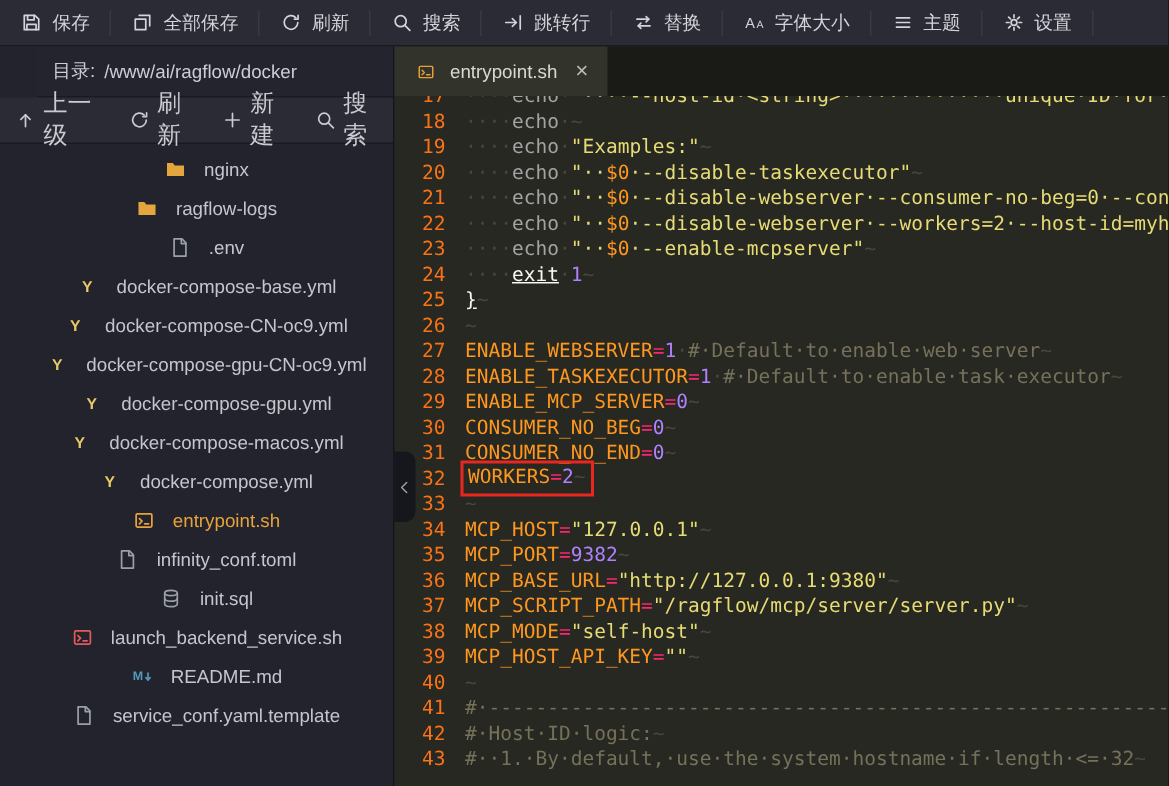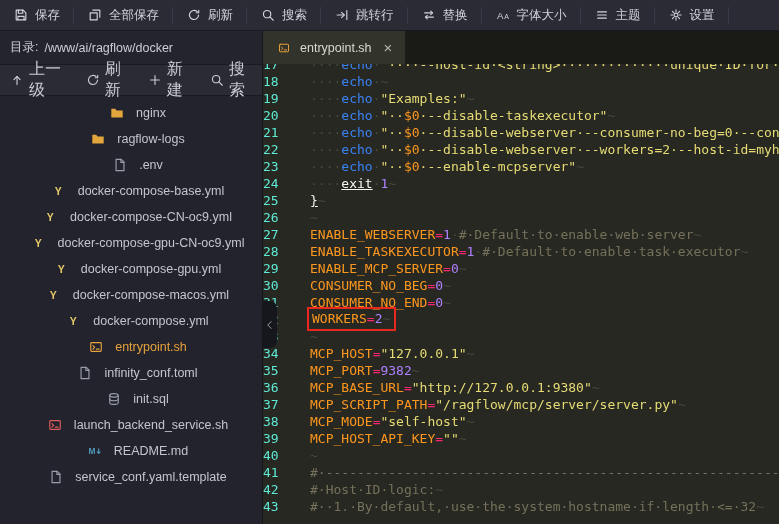--- a/index.html
+++ b/index.html
@@ -9,21 +9,21 @@
   
   .toolbar{height:30px;background:#2a2b34;border-bottom:1px solid #191a21;display:flex;align-items:center;}
   .tb-btn{display:flex;align-items:center;gap:6px;padding:0 13px;border-right:1px solid #383944;
           color:#d2d4da;font-size:12.5px;cursor:pointer;white-space:nowrap;}
 
   .main{display:flex;height:493px;}
 
   
   .left{width:262px;min-width:262px;display:flex;flex-direction:column;background:#22232c;border-right:1px solid #14151b;}
   .path-row{height:33px;display:flex;align-items:center;gap:6px;padding:0 10px;background:#23242e;
-            border-bottom:1px solid #191a21;color:#ccced5;font-size:12.5px;white-space:nowrap;overflow:hidden;}
+            border-bottom:1px solid #191a21;color:#ccced5;font-size:12.5px;white-space:nowrap;overflow:hidden;margin-left:25px;}
   .side-toolbar{height:30px;background:#2a2b34;border-bottom:1px solid #191a21;display:flex;align-items:stretch;
                 color:#c9cbd2;font-size:16px;}
   .st-btn{display:flex;align-items:center;gap:4px;padding:0 9px;cursor:pointer;}
   .tree{flex:1;overflow:hidden;padding-top:4px;}
   .tree-item{height:26px;display:flex;align-items:center;gap:11px;padding-left:13px;color:#c3c6cc;
              font-size:12.5px;cursor:pointer;white-space:nowrap;justify-content:center;}
   .tree-item.selected{color:#e7a23b;}
   .ico{display:inline-flex;width:16px;height:16px;align-items:center;justify-content:center;flex:none;}
   .ico svg{display:block;}
   .ico-folder-icon{color:#e2a63d;}
@@ -36,23 +36,23 @@
 
   
   .right{flex:1;min-width:0;display:flex;flex-direction:column;background:#272822;}
   .tab-band{height:33px;background:#1a1b16;display:flex;align-items:stretch;}
   .tab{display:flex;align-items:center;gap:8px;padding:0 13px;background:#32332b;color:#d9d9cf;
        font-size:12.5px;cursor:pointer;}
   .tab-close{margin-left:4px;color:#b9b9ae;font-size:15px;line-height:1;cursor:pointer;}
   .code{flex:1;overflow:hidden;}
   .code-lines{margin-top:-8px;font-family:"DejaVu Sans Mono",monospace;font-size:13px;line-height:17px;}
   .line{height:17px;white-space:pre;}
-  .ln{display:inline-block;width:34px;padding-right:13px;color:#5eead4;}
+  .ln{display:inline-block;width:34px;text-align:right;padding-right:13px;color:#f97316;}
   .tk-ws,.tk-eol{color:#49483e;}
-  .tk-cmd{color:#3b82f6;}
+  .tk-cmd{color:#a3a3a3;}
   .tk-var{color:#fd971f;}
   .tk-str{color:#e6db74;}
   .tk-num{color:#ae81ff;}
   .tk-op{color:#f92672;}
   .tk-cmt{color:#75715a;}
   .tk-pln{color:#f8f8f2;text-decoration:underline;}
   .red-box{display:inline-block;border:2px solid #e8281e;padding:1px 4px 2px 3px;margin:-4px 0 0 -3px;vertical-align:top;}
 
   
   .collapse{position:absolute;left:262px;top:301px;width:15px;height:47px;background:#16171d;

